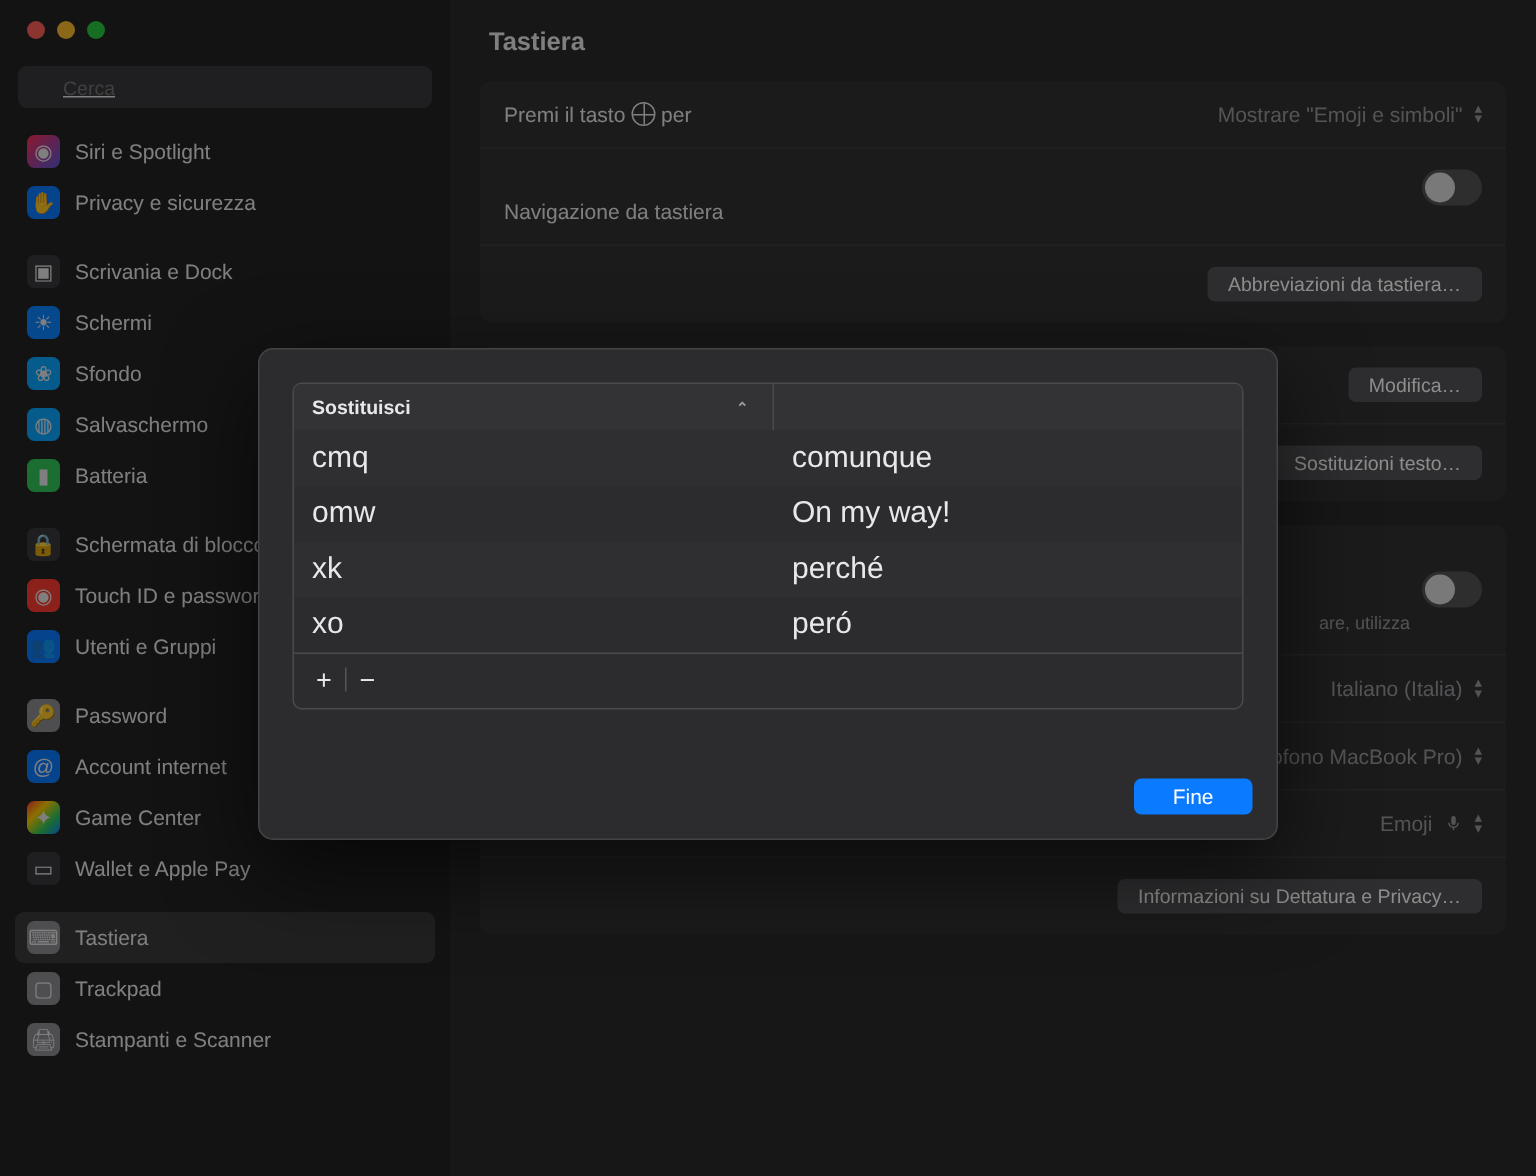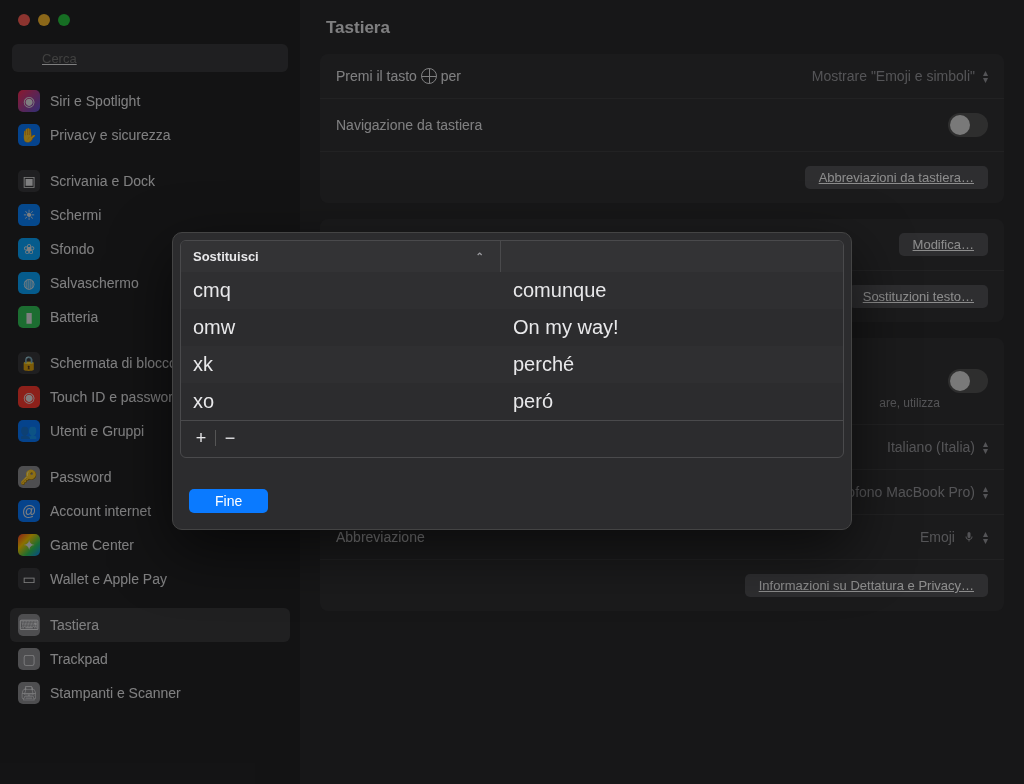--- a/index.html
+++ b/index.html
@@ -81,33 +81,33 @@
     padding:18px 26px 6px;
   }
   .main-title { font-size:17px; font-weight:600; }
   .main-body { flex:1; overflow:auto; padding:10px 20px 20px; }
 
   .panel {
     background: var(--bg-panel); border-radius:8px; margin-bottom:16px;
     padding: 0;
   }
   .row {
-    display:flex; align-items:center; justify-content:space-between;
+    display:flex; align-items:flex-start; justify-content:space-between;
     padding:14px 16px;
     border-top:1px solid var(--divider);
   }
   .row:first-child { border-top:none; }
   .row-label { color: var(--text-primary); font-size:14px; }
   .row-sub { color: var(--text-secondary); font-size:12px; line-height:1.4; margin-top:6px; }
-  .row-col { display:flex; flex-direction:row; flex:1; }
+  .row-col { display:flex; flex-direction:row; flex:1;margin-top:20px; }
   .row-right { display:flex; align-items:center; gap:8px; color: var(--text-secondary); font-size:14px;}
 
   .btn-gray {
     background: var(--button-gray); border:none; color:#fff;
-    padding:4px 14px; border-radius:5px; font-size:13px; cursor:pointer;text-decoration:underline;
+    padding:4px 14px; border-radius:5px; font-size:13px; cursor:pointer;
   }
   .chevrons { font-size:10px; line-height:0.7; color: var(--text-secondary); display:flex; flex-direction:column; }
 
   .toggle {
     width:40px; height:24px; border-radius:12px;
     background:#555; position:relative; cursor:pointer;
   }
   .toggle::after {
     content:""; position:absolute; width:20px; height:20px; border-radius:50%;
     background:#ddd; top:2px; left:2px;
@@ -126,21 +126,21 @@
   }
   .dialog {
     margin-top:232px;
     width:680px;
     background: var(--bg-dialog);
     border-radius:10px;
     box-shadow: 0 20px 60px rgba(0,0,0,0.6);
     overflow:hidden;
     border:1px solid #444;
   }
-  .dialog-table { border:1px solid #4a4a4c; border-radius:6px; margin:7px; overflow:hidden; }
+  .dialog-table { border:1px solid #4a4a4c; border-radius:6px; margin:22px; overflow:hidden; }
   .dialog-head {
     display:flex; background: var(--bg-dialog-header);
     font-size:13px; font-weight:600;
   }
   .dialog-head .col { padding:8px 12px; }
   .col-replace { flex:0 0 320px; display:flex; align-items:center; justify-content:space-between; border-right:1px solid #4a4a4c;}
   .col-with { flex:1; }
   .sort-chev { font-size:10px; color: var(--text-secondary); padding-right:4px;}
 
   .dialog-rows { }
@@ -155,21 +155,21 @@
     border-top:1px solid #4a4a4c;
   }
   .tb-btn {
     width:24px; height:22px; background:transparent; border:none;
     color: var(--text-primary); font-size:18px; cursor:pointer;
     display:flex; align-items:center; justify-content:center;
   }
   .tb-div { width:1px; height:16px; background:#555; margin:3px 2px;}
 
   .dialog-footer {
-    display:flex; justify-content:flex-start;
+    display:flex; justify-content:flex-end;
     padding:24px 16px 16px;
   }
   .btn-blue {
     background: var(--accent-blue); border:none; color:#fff;
     padding:4px 26px; border-radius:5px; font-size:14px; cursor:pointer;
   }
 
   .mic-icon { width:12px; height:12px; }
 </style>
 </head>

